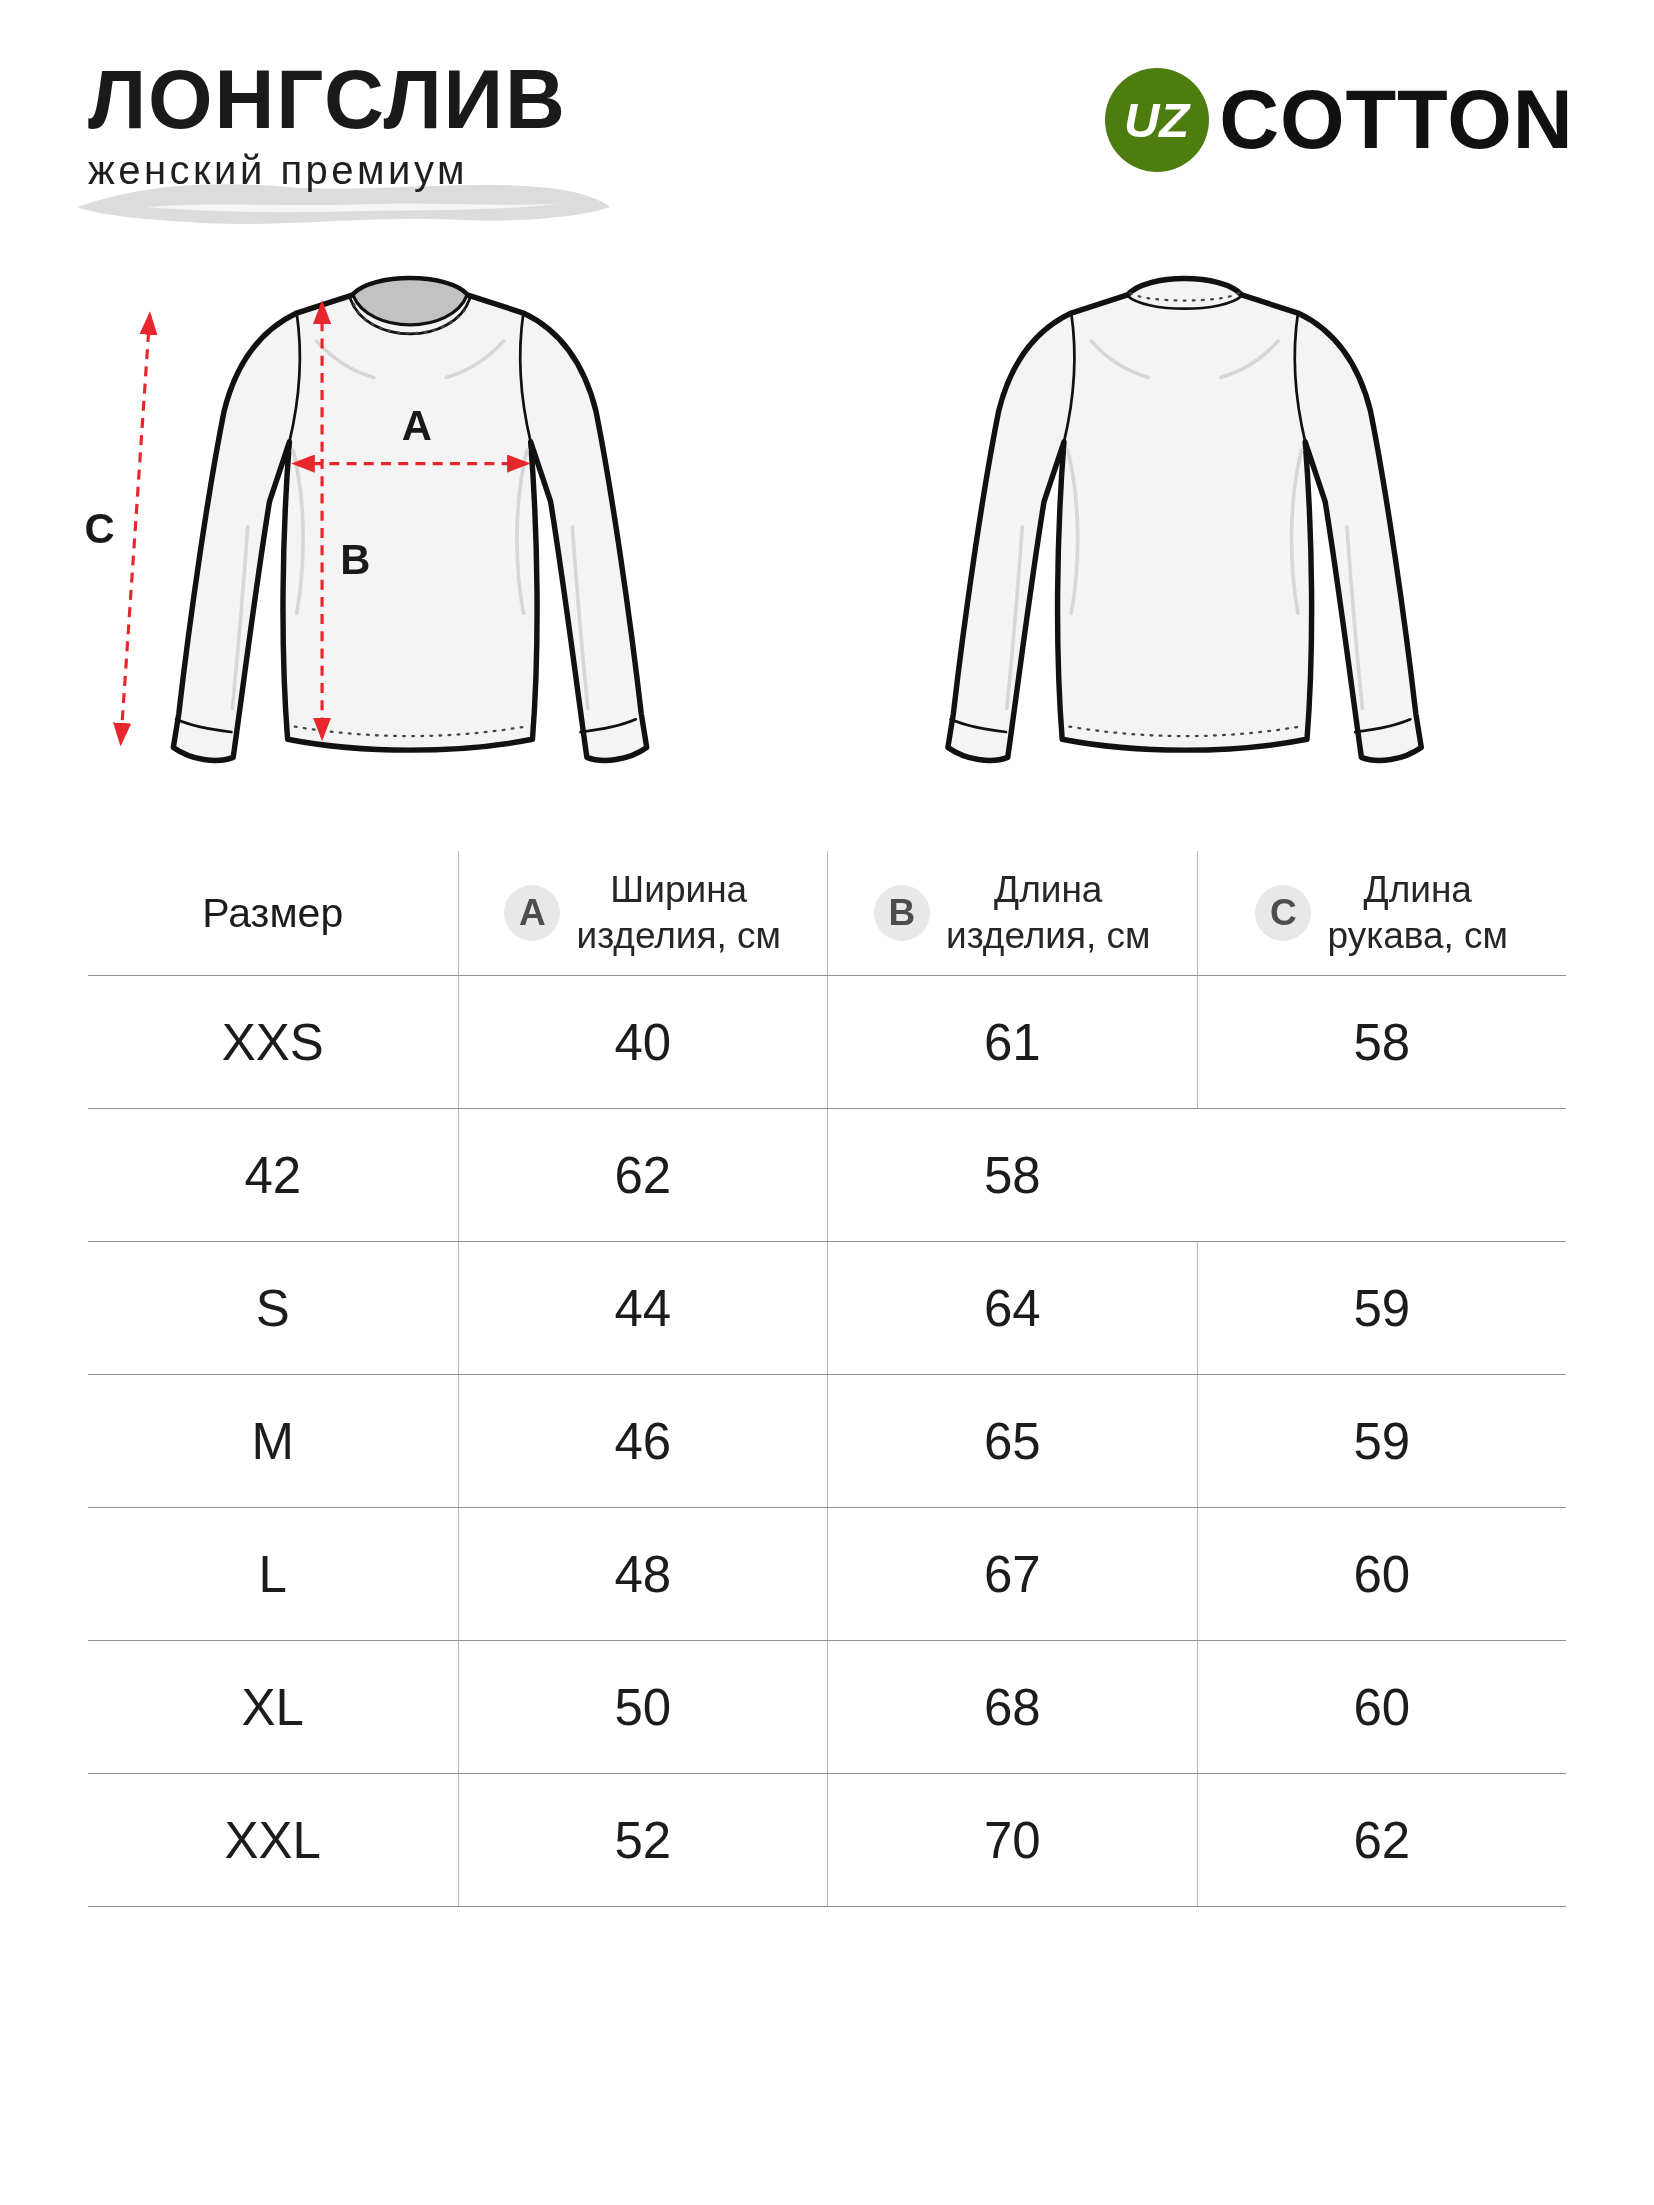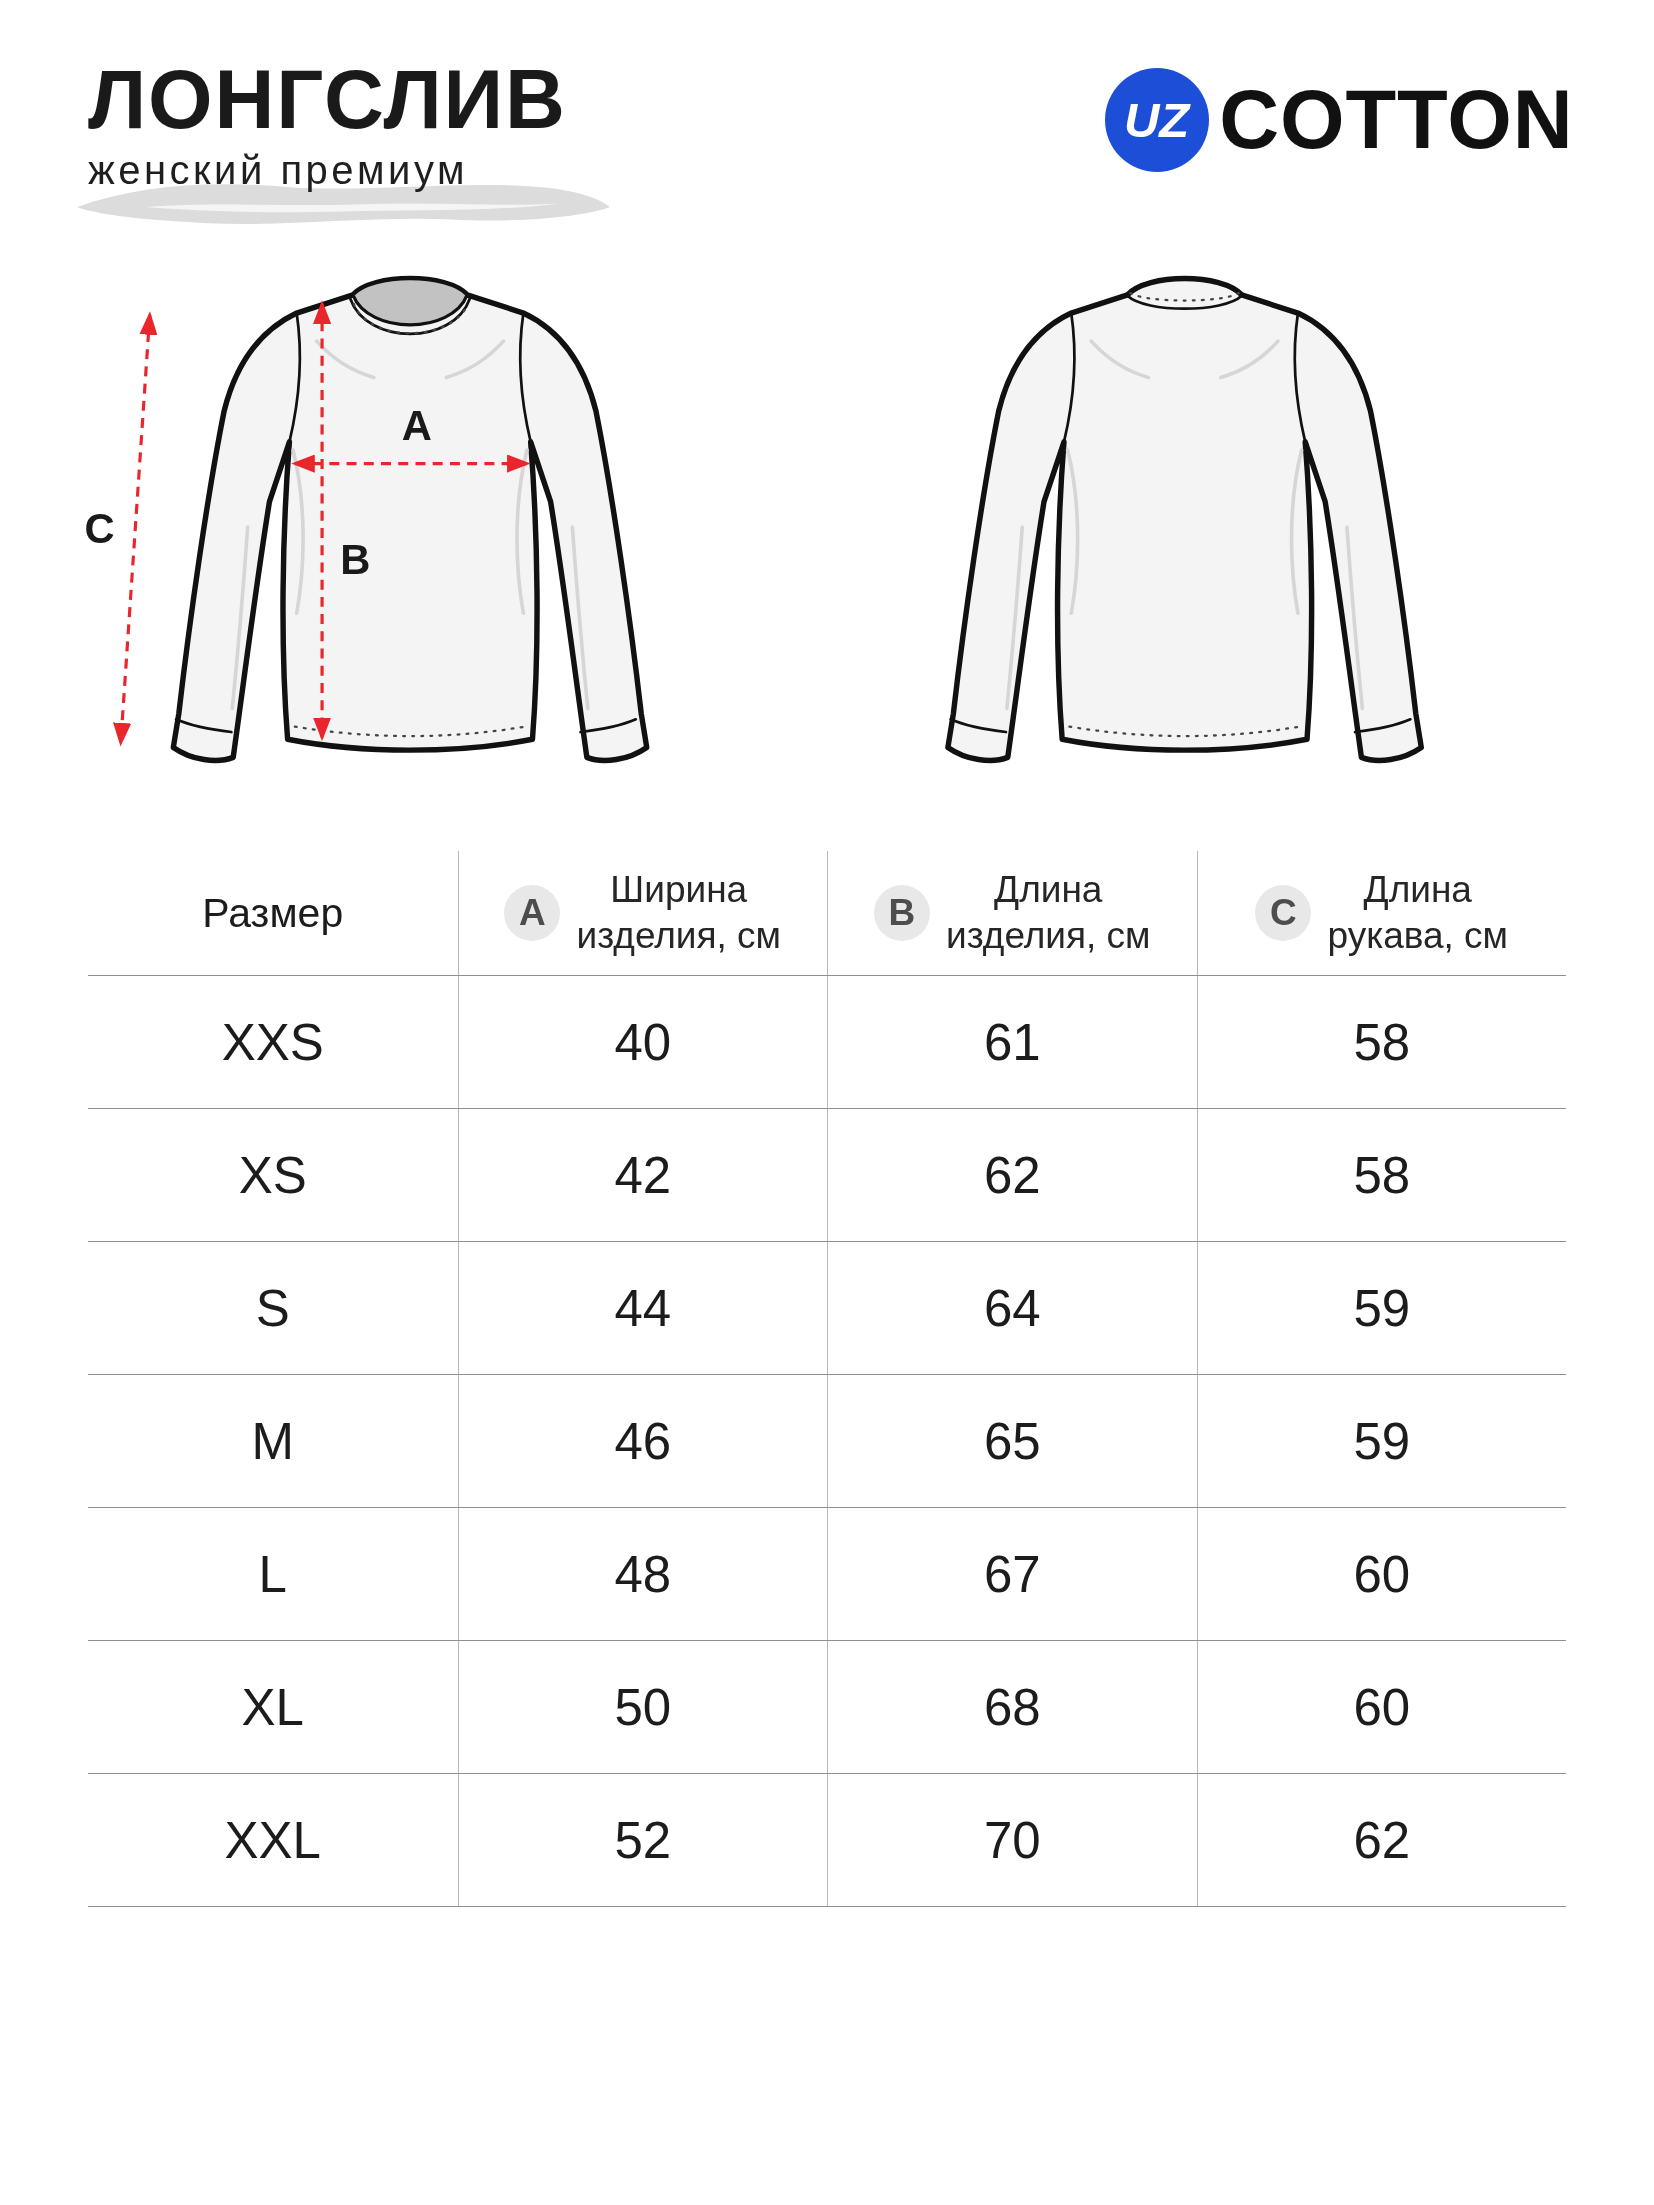--- a/index.html
+++ b/index.html
@@ -11,21 +11,21 @@
   .page { width:100%; height:100%; box-sizing:border-box; padding:56px 54px 0; }
 
   
   .hdr { display:flex; justify-content:space-between; align-items:flex-start; padding:0 26.5px 0 34px; }
   .hdr-left { position:relative; }
   .hdr-left h1 { margin:0; font-size:83px; font-weight:800; letter-spacing:1.8px; line-height:1.05; position:relative; z-index:1; }
   .subtitle { font-size:40px; font-weight:400; letter-spacing:3.5px; margin-top:5.3px; position:relative; z-index:1; color:#1f1f1f; }
   .brush { position:absolute; left:-17.6px; top:115px; width:547px; height:72px; z-index:0; }
 
   .logo { display:flex; align-items:center; gap:10.6px; margin-top:12.4px; }
-  .logo-badge { width:104px; height:104px; border-radius:50%; background:#1d4ed8; color:#ffffff;
+  .logo-badge { width:104px; height:104px; border-radius:50%; background:#4d7c0f; color:#ffffff;
     display:flex; align-items:center; justify-content:center; font-size:49px; font-weight:800; font-style:italic; }
   .logo-name { font-size:83px; font-weight:800; letter-spacing:0.9px; color:#111111; }
 
   
   .views { display:flex; justify-content:space-between; padding:0 124px 0 25px; margin-top:62px; }
   svg.front { width:653px; height:555px; }
   svg.back  { width:581px; height:555px; }
 
   .body  { fill:#f4f4f4; stroke:#111111; stroke-width:6; stroke-linejoin:round; }
   .seam  { fill:none; stroke:#111111; stroke-width:3; stroke-linecap:round; }
@@ -161,21 +161,20 @@
       </div>
     </div>
 
     <div class="trow">
       <div class="cell">XXS</div>
       <div class="cell">40</div>
       <div class="cell">61</div>
       <div class="cell">58</div>
     </div>
     <div class="trow">
-      <div class="cell">XS</div>
       <div class="cell">42</div>
       <div class="cell">62</div>
       <div class="cell">58</div>
     </div>
     <div class="trow">
       <div class="cell">S</div>
       <div class="cell">44</div>
       <div class="cell">64</div>
       <div class="cell">59</div>
     </div>

